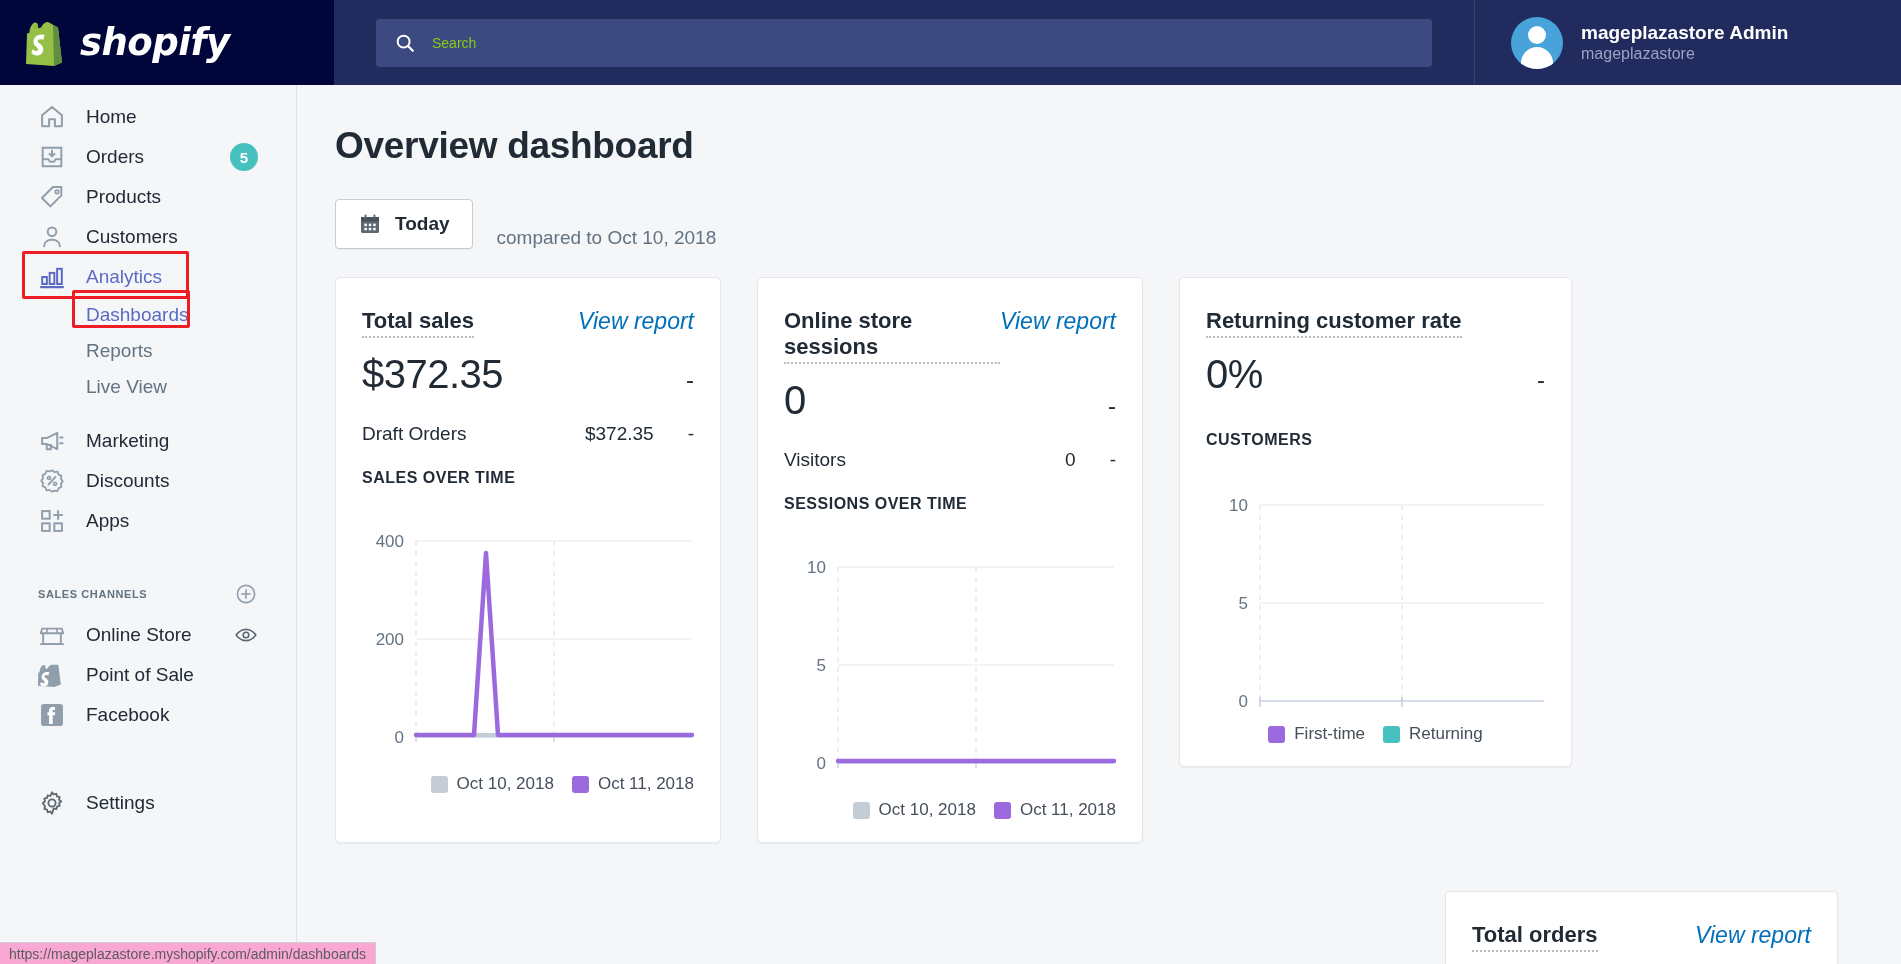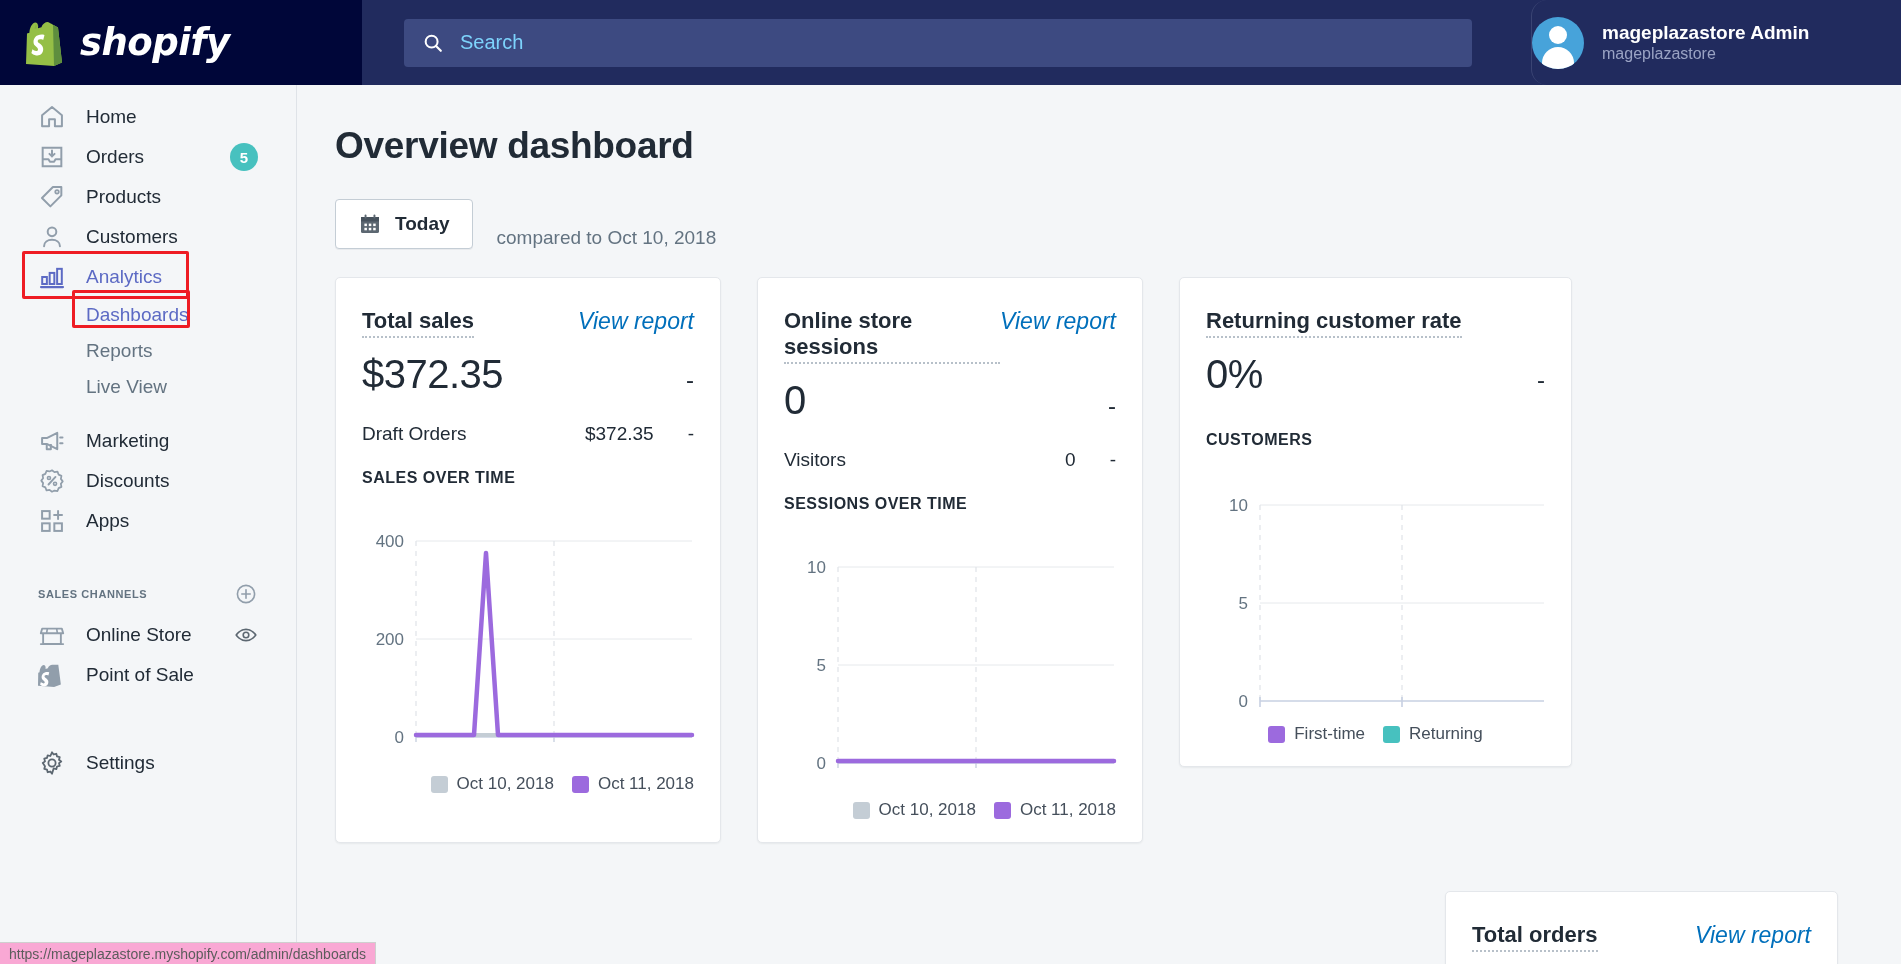--- a/index.html
+++ b/index.html
@@ -12,44 +12,44 @@
   body { position: relative; }
 
   
   .topbar {
     position: absolute; top: 0; left: 0;
     width: 1901px; height: 85px;
     background: #212b5e;
     display: flex; align-items: center;
   }
   .logo-zone {
-    width: 362px; height: 85px;
+    width: 334px; height: 85px;
     background: #000639;
     display: flex; align-items: center;
     padding-left: 26px;
   }
   .logo-bag { width: 44px; height: 46px; flex: none; }
   .logo-word {
     color: #ffffff; font-size: 37px; font-style: italic;
     font-weight: bold; letter-spacing: -0.5px; margin-left: 10px;
     font-family: "DejaVu Sans", sans-serif;
   }
   .search-wrap { flex: 1; display: flex; align-items: center; padding: 0 42px; }
   .search-box {
     width: 100%; max-width: 1068px; height: 48px;
     background: #3d4a81; border-radius: 4px;
     display: flex; align-items: center; padding: 0 18px;
     cursor: text;
   }
   .search-box svg { width: 22px; height: 22px; flex: none; }
-  .search-ph { color: #7dd3fc; font-size: 20px; margin-left: 16px; }
+  .search-ph { color: #84cc16; font-size: 14px; margin-left: 16px; }
 
   .account {
-    width: 370px; height: 85px; display: flex; align-items: center;
-    border-left: 1px solid #3a4473; cursor: pointer; border-radius: 16px;
+    width: 427px; height: 85px; display: flex; align-items: center;
+    padding-left: 36px; border-left: 1px solid #3a4473; cursor: pointer;
   }
   .avatar {
     width: 52px; height: 52px; border-radius: 50%;
     background: #47a3da; flex: none; position: relative; overflow: hidden;
   }
   .avatar::before {
     content: ""; position: absolute; width: 18px; height: 18px;
     background: #fff; border-radius: 50%; left: 17px; top: 9px;
   }
   .avatar::after {
@@ -320,20 +320,27 @@
   </div>
 
   <div class="nav-item">
     <svg class="ico" viewBox="0 0 24 24">
       <path d="M12.4 3.2c-1.8 0-3.3 1.2-4 3.1l-1.9.6V5.6c0-1.3-.6-2.2-1.6-2.2-2 0-3.6 3.7-3.6 6.3l-1.1.4L0 21.2l13.8 1.1 5.8-2.1-2.2-17-5-.0z" fill="#919eab"></path>
       <path d="M9.6 9.9l-.7 2.6s-.9-.4-1.8-.4c-1.4 0-1.5.9-1.5 1.1 0 1.3 3.3 1.8 3.3 4.7 0 2.3-1.4 3.8-3.5 3.8-2.4 0-3.6-1.5-3.6-1.5l.7-2.1s1.2 1.1 2.3 1.1c.7 0 1-.6 1-.9 0-1.7-2.7-1.8-2.7-4.4 0-2.3 1.6-4.5 4.9-4.5 1.3 0 1.6.3 1.6.3z" fill="#ffffff"></path>
     </svg>
     <span>Point of Sale</span>
   </div>
 
+  <div class="nav-item">
+    <svg class="ico" viewBox="0 0 24 24">
+      <rect x="2.6" y="2.6" width="18.8" height="18.8" rx="2.4" fill="#919eab"></rect>
+      <path d="M14.6 12.2h-2v7.6h-3.1v-7.6H8.1V9.6h1.4V8.2c0-1.9 1-3 3.1-3h1.9v2.6h-1.3c-.6 0-.7.3-.7.8v1h2.2l-.1 2.6z" fill="#ffffff"></path>
+    </svg>
+    <span>Facebook</span>
+  </div>
 
   <div class="spacer-lg"></div>
   <div class="spacer-sm"></div>
 
   <div class="nav-item">
     <svg class="ico" viewBox="0 0 24 24" fill="none">
       <path d="M12 2.8l1.4 1.9 2.3-.6.6 2.3 2.3.6-.6 2.3 1.9 1.4-1.9 1.4.6 2.3-2.3.6-.6 2.3-2.3-.6L12 21.2l-1.4-1.9-2.3.6-.6-2.3-2.3-.6.6-2.3L4.1 12l1.9-1.4-.6-2.3 2.3-.6.6-2.3 2.3.6L12 2.8z" stroke="#5c6771" stroke-width="1.55" stroke-linejoin="round"></path>
       <circle cx="12" cy="12" r="3.1" stroke="#5c6771" stroke-width="1.55"></circle>
     </svg>
     <span>Settings</span>

